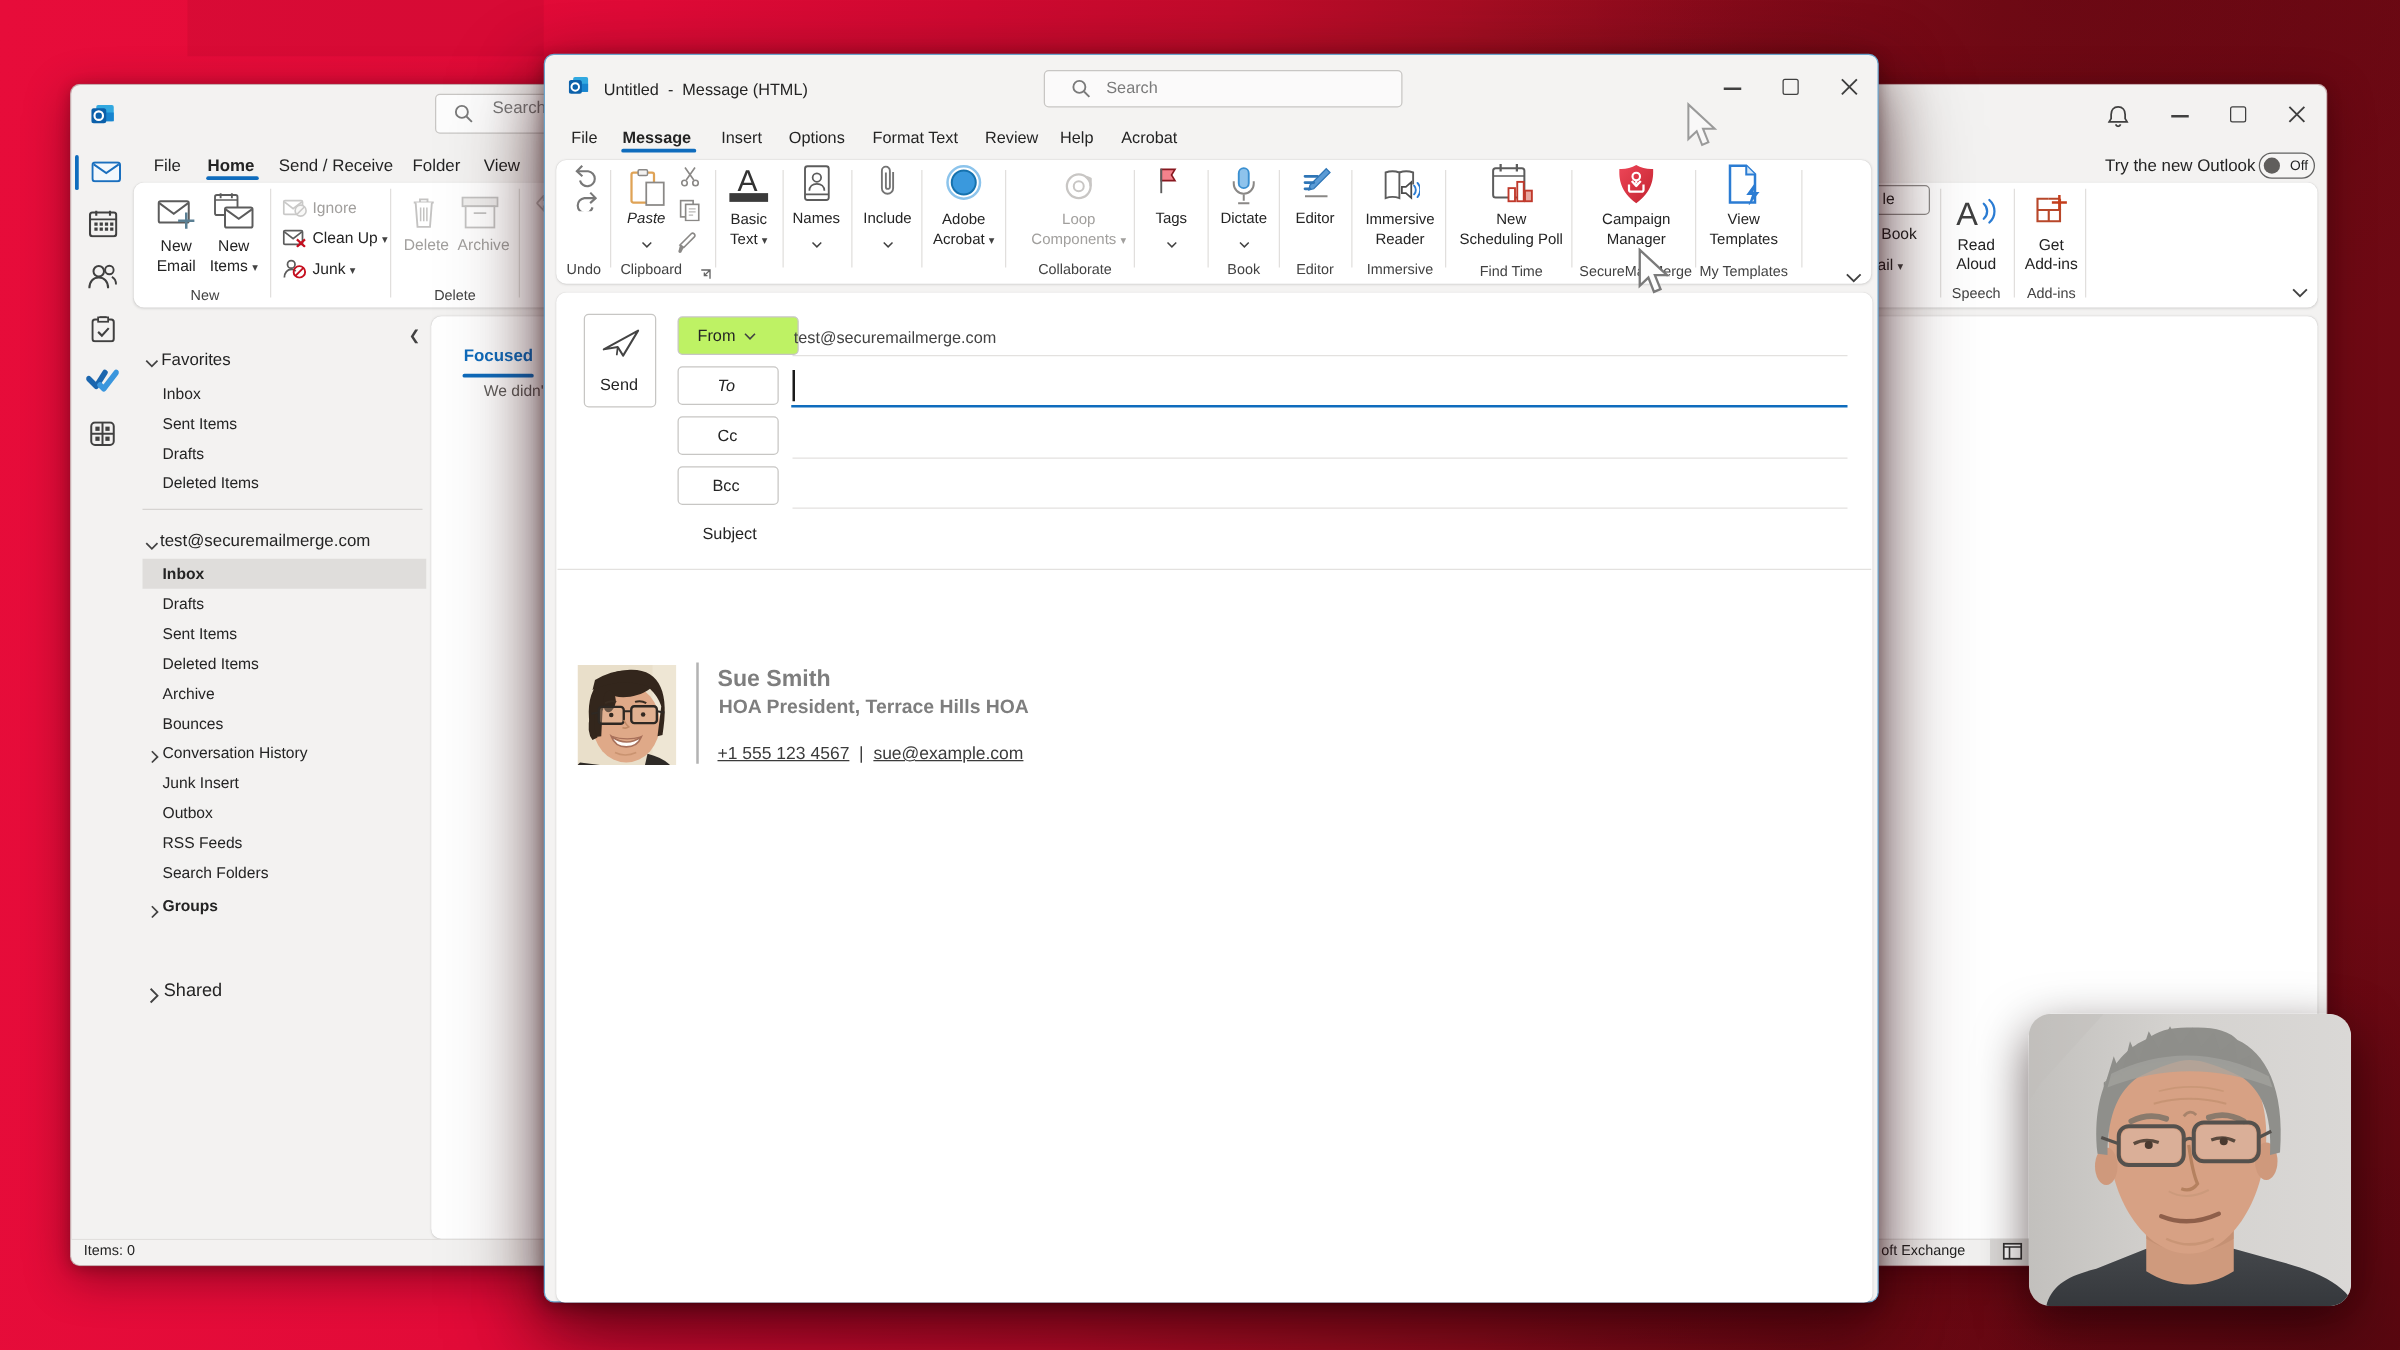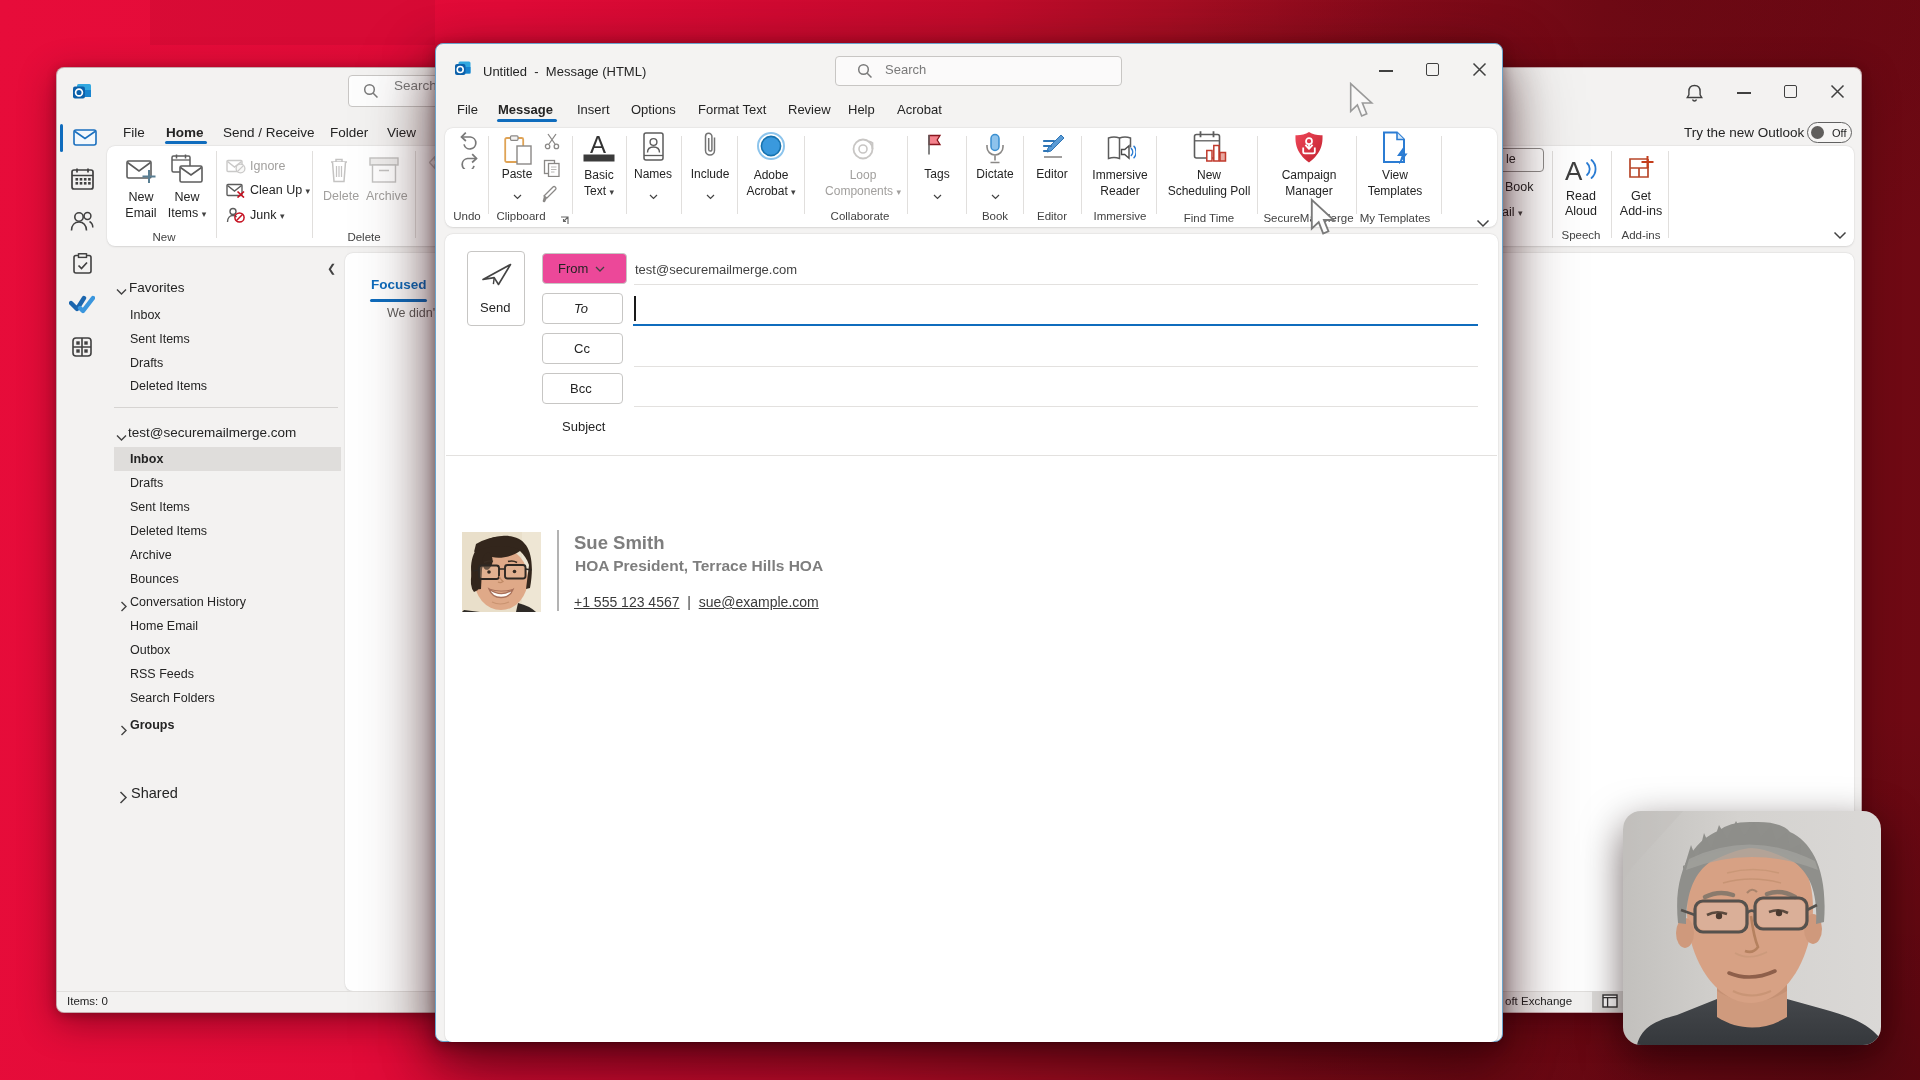--- a/index.html
+++ b/index.html
@@ -247,21 +247,21 @@
   <div class="txt" style="left:73px;top:384px;font-size:12.5px;font-weight:bold;">Inbox</div>
   <div class="txt" style="left:73px;top:408px;font-size:12.5px;">Drafts</div>
   <div class="txt" style="left:73px;top:432px;font-size:12.5px;">Sent Items</div>
   <div class="txt" style="left:73px;top:456px;font-size:12.5px;">Deleted Items</div>
   <div class="txt" style="left:73px;top:480px;font-size:12.5px;">Archive</div>
   <div class="txt" style="left:73px;top:504px;font-size:12.5px;">Bounces</div>
   <div class="abs" style="left:63px;top:530px;"><svg width="8" height="11" viewBox="0 0 8 11">
         <path d="M1.5 1 L6 5.5 L1.5 10" fill="none" stroke="#424242" stroke-width="1.4"></path>
       </svg></div>
   <div class="txt" style="left:73px;top:527px;font-size:12.5px;">Conversation History</div>
-  <div class="txt" style="left:73px;top:551px;font-size:12.5px;">Home Email</div>
+  <div class="txt" style="left:73px;top:551px;font-size:12.5px;">Junk Insert</div>
   <div class="txt" style="left:73px;top:575px;font-size:12.5px;">Outbox</div>
   <div class="txt" style="left:73px;top:599px;font-size:12.5px;">RSS Feeds</div>
   <div class="txt" style="left:73px;top:623px;font-size:12.5px;">Search Folders</div>
   <div class="abs" style="left:63px;top:654px;"><svg width="8" height="11" viewBox="0 0 8 11">
         <path d="M1.5 1 L6 5.5 L1.5 10" fill="none" stroke="#424242" stroke-width="1.4"></path>
       </svg></div>
   <div class="txt" style="left:73px;top:650px;font-size:12.5px;font-weight:bold;">Groups</div>
   <div class="abs" style="left:62px;top:722px;"><svg width="9" height="13" viewBox="0 0 9 13">
         <path d="M1.5 1 L7 6.5 L1.5 12" fill="none" stroke="#424242" stroke-width="1.5"></path>
       </svg></div>
@@ -325,21 +325,21 @@
   <div class="lbl" style="left:11px;top:166px;width:40px;">Undo</div>
   <div class="vsep" style="left:52px;top:92px;height:78px;"></div>
 
   <div class="abs" style="left:68px;top:91px;">
     <svg width="30" height="32" viewBox="0 0 30 32">
       <rect x="1.2" y="3" width="18" height="24" rx="1.5" fill="#fff" stroke="#dfa356" stroke-width="1.8"></rect>
       <rect x="6.5" y="0.8" width="7.5" height="4.5" rx="1" fill="#f3f2f1" stroke="#8a8886" stroke-width="1.2"></rect>
       <rect x="13" y="11" width="14" height="18" fill="#fff" stroke="#8a8886" stroke-width="1.4"></rect>
     </svg>
   </div>
-  <div class="ritem" style="left:61px;top:123px;width:40px;font-size:12px;">Paste</div>
+  <div class="ritem" style="left:61px;top:123px;width:40px;font-size:12px;font-style:italic;">Paste</div>
   <div class="abs" style="left:77px;top:142px;"><svg width="9" height="6" viewBox="0 0 9 6">
         <path d="M1 1 L4.5 4.5 L8 1" fill="none" stroke="#424242" stroke-width="1.2"></path>
       </svg></div>
   <div class="abs" style="left:108px;top:89px;">
     <svg width="17" height="17" viewBox="0 0 17 17">
       <path d="M4 1 L11 11 M12 1 L5 11" stroke="#8a8886" stroke-width="1.3"></path>
       <circle cx="3.6" cy="13.4" r="2.2" fill="none" stroke="#8a8886" stroke-width="1.3"></circle>
       <circle cx="12.4" cy="13.4" r="2.2" fill="none" stroke="#8a8886" stroke-width="1.3"></circle>
     </svg>
   </div>
@@ -513,21 +513,21 @@
 
   <div class="panel" style="left:9px;top:190px;width:1053px;height:808px;border-radius:8px 8px 7px 7px;"></div>
 
   <div class="abs" style="left:31px;top:207px;width:58px;height:75px;background:#fff;border:1px solid #c7c6c4;border-radius:4px;">
     <svg width="34" height="28" viewBox="0 0 34 28" style="position:absolute;left:12px;top:9px;">
       <path d="M3 18.5 L30.5 3.5 L18.5 23.5 L14.2 16.6 Z" fill="none" stroke="#444" stroke-width="1.6" stroke-linejoin="round"></path>
       <path d="M14.2 16.6 L13.4 23.2" stroke="#444" stroke-width="1.4" fill="none"></path>
     </svg>
     <div class="txt" style="left:12px;top:48px;font-size:13px;">Send</div>
   </div>
-  <div class="abs" style="left:106px;top:209px;width:85px;height:31px;background:#ec4899;border:1px solid #c7c6c4;border-radius:4px;">
+  <div class="abs" style="left:106px;top:209px;width:97px;height:31px;background:#bef264;border:1px solid #c7c6c4;border-radius:4px;">
     <div class="txt" style="left:15px;top:7px;font-size:13px;">From</div>
     <svg width="10" height="7" viewBox="0 0 10 7" style="position:absolute;left:52px;top:12px;">
         <path d="M1 1 L5 5 L9 1" fill="none" stroke="#424242" stroke-width="1.3"></path>
       </svg>
   </div>
   <div class="txt" style="left:199px;top:218px;font-size:13px;color:#424242;">test@securemailmerge.com</div>
   <div class="abs" style="left:198px;top:240px;width:844px;height:1px;background:#e3e1df;"></div>
   <div class="abs" style="left:106px;top:249px;width:81px;height:31px;background:#fff;border:1px solid #c7c6c4;border-radius:4px;font-style:italic;">
     <div class="txt" style="left:31px;top:7px;font-size:13px;">To</div>
   </div>

